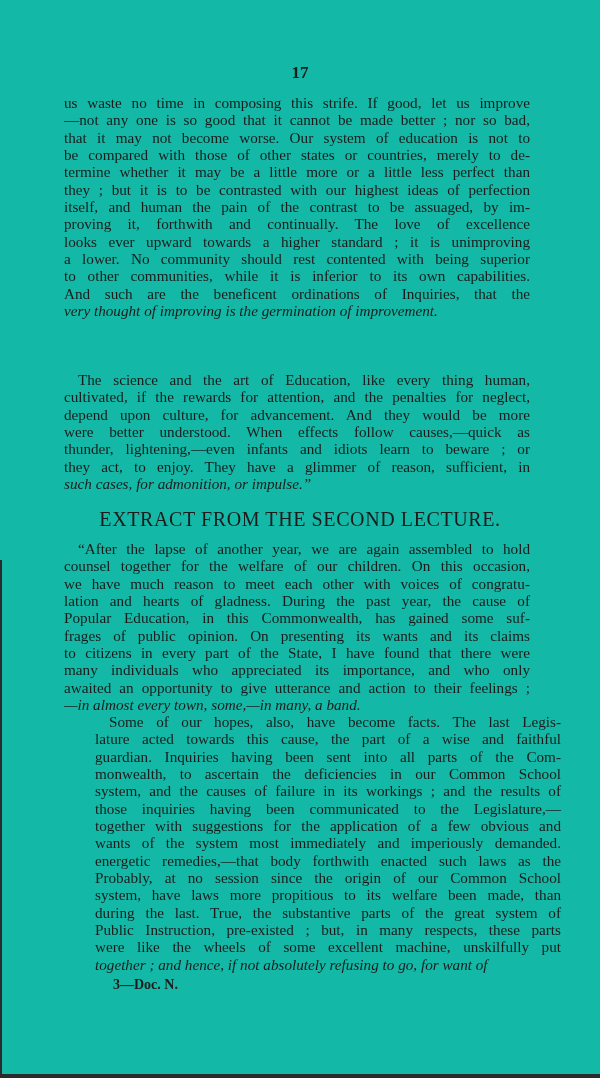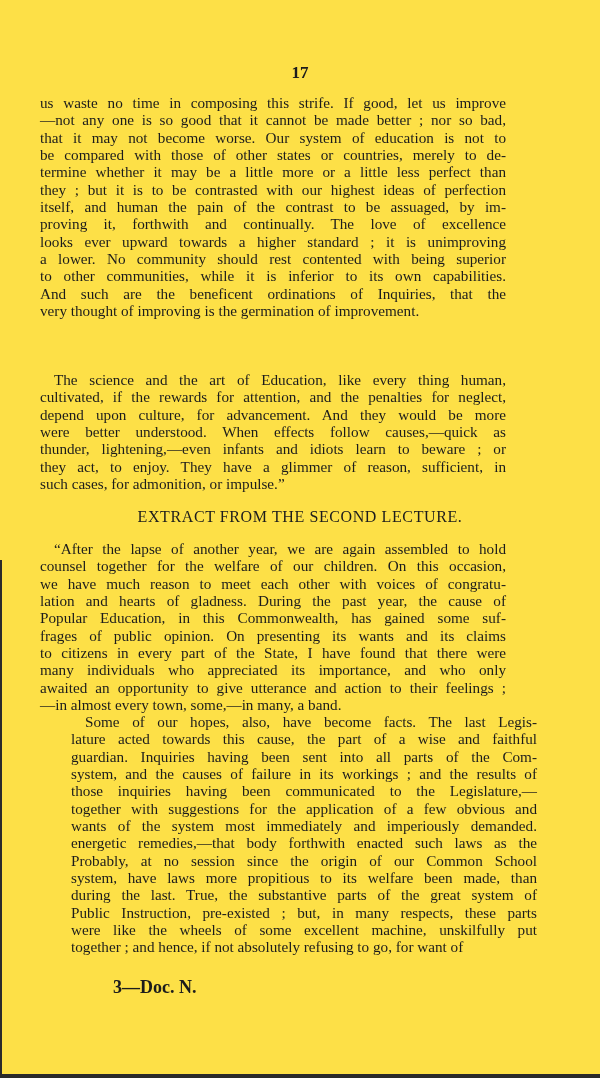--- a/index.html
+++ b/index.html
@@ -1,48 +1,48 @@
 <!DOCTYPE html>
 <html><head>
 <meta charset="utf-8">
 <style>
   html, body { margin: 0; padding: 0; }
   body {
     width: 600px; height: 1078px; background: #ffffff; position: relative; overflow: hidden;
     font-family: "Liberation Serif", "DejaVu Serif", serif; color: #1c1c1c;
   }
   .page {
-    position: absolute; left: 0; top: 0; width: 600px; height: 1078px; background: #fde047;
+    position: absolute; left: 0; top: 0; width: 600px; height: 1078px; background: #14b8a6;
   }
   .left-edge {
     position: absolute; left: 0; top: 560px; width: 2px; height: 518px; background: #2a2a2a;
   }
   .bottom-edge {
     position: absolute; left: 0; top: 1074px; width: 600px; height: 4px; background: #2a2a2a;
   }
   .page-number {
     position: absolute; left: 0; width: 600px; top: 63px; text-align: center;
     font-size: 17px; font-weight: bold;
   }
   .block {
-    position: absolute; left: 40px; width: 466px;
+    position: absolute; left: 64px; width: 466px;
     font-size: 15.2px; line-height: 17.35px;
   }
   .line {
     display: block; white-space: nowrap; text-align: justify; text-align-last: justify;
     height: 17.35px;
   }
-  .line.last { text-align-last: left; }
+  .line.last { text-align-last: left; font-style: italic; }
   .line.indent { padding-left: 14px; }
   .heading {
     position: absolute; left: 0; width: 600px; top: 508px; text-align: center;
-    font-size: 16px; letter-spacing: 0.6px;
+    font-size: 20px; letter-spacing: 0.6px;
   }
   .signature {
-    position: absolute; left: 113px; top: 977px; font-size: 18px; font-weight: bold;
+    position: absolute; left: 113px; top: 977px; font-size: 14px; font-weight: bold;
   }
   #p1 { top: 94px; }
   #p2 { top: 371px; }
   #p3 { top: 540px; }
   #p4 { top: 713px; margin-left: 31px; }
 </style>
 </head>
 <body>
 
 <div class="page">
@@ -87,20 +87,21 @@
       <span class="line">frages of public opinion.   On presenting its wants and its claims</span>
       <span class="line">to citizens in every part of the State, I have found that there were</span>
       <span class="line">many individuals who appreciated its importance, and who only</span>
       <span class="line">awaited an opportunity to give utterance and action to their feelings ;</span>
       <span class="line last">—in almost every town, some,—in many, a band.</span>
     </div>
   <div class="block" id="p4">
       <span class="line indent">Some of our hopes, also, have become facts.   The last Legis-</span>
       <span class="line">lature acted towards this cause, the part of a wise and faithful</span>
       <span class="line">guardian.   Inquiries having been sent into all parts of the Com-</span>
+      <span class="line">monwealth, to ascertain the deficiencies in our Common School</span>
       <span class="line">system, and the causes of failure in its workings ; and the results of</span>
       <span class="line">those inquiries having been communicated to the Legislature,—</span>
       <span class="line">together with suggestions for the application of a few obvious and</span>
       <span class="line">wants of the system most immediately and imperiously demanded.</span>
       <span class="line">energetic remedies,—that body forthwith enacted such laws as the</span>
       <span class="line">Probably, at no session since the origin of our Common School</span>
       <span class="line">system, have laws more propitious to its welfare been made, than</span>
       <span class="line">during the last.   True, the substantive parts of the great system of</span>
       <span class="line">Public Instruction, pre-existed ; but, in many respects, these parts</span>
       <span class="line">were like the wheels of some excellent machine, unskilfully put</span>

